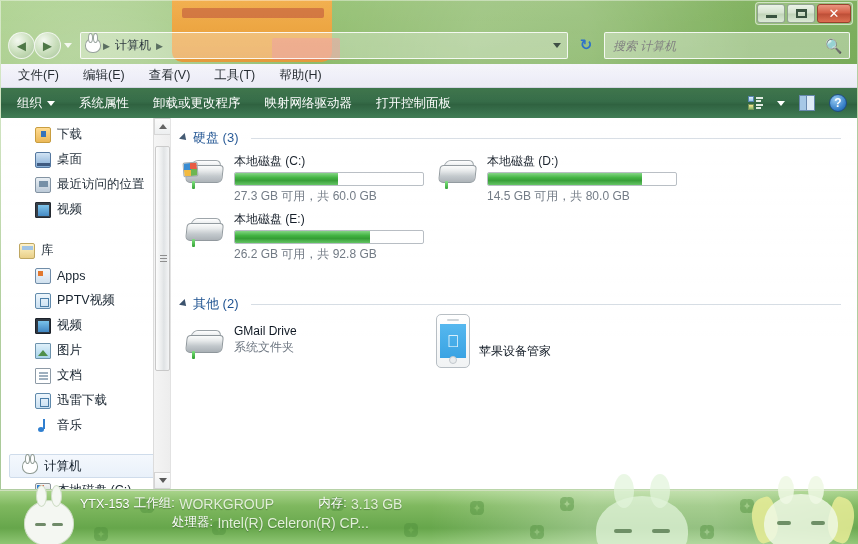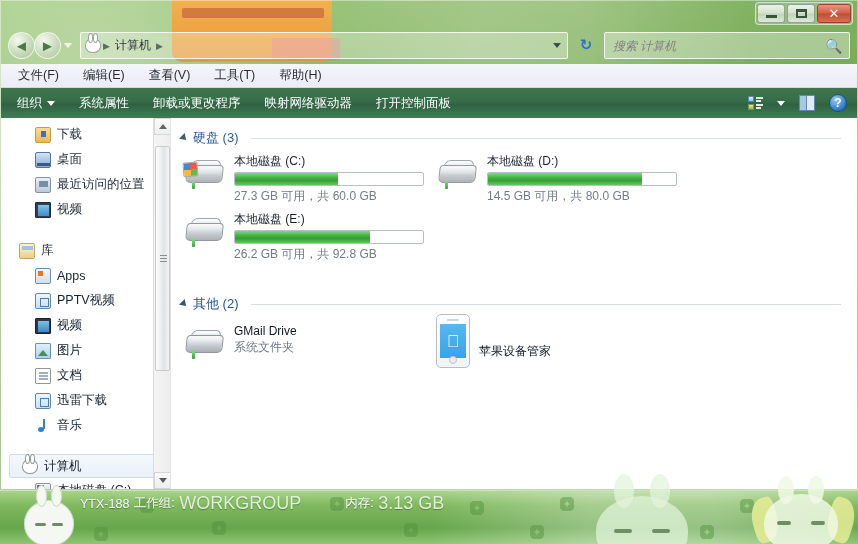--- a/index.html
+++ b/index.html
@@ -391,21 +391,21 @@
   .wing {
     position:absolute; width:26px; height:44px; border-radius:60% 20% 60% 20%;
     background:rgba(232,236,150,.85); z-index:0;
   }
   #wing-l{ left:752px; top:498px; transform:rotate(-18deg); }
   #wing-r{ left:828px; top:498px; transform:rotate(18deg) scaleX(-1); }
 
   #status-text { position:absolute; left:80px; top:494px; z-index:4; }
   .st-line { height:19px; display:flex; align-items:center; white-space:nowrap; }
   .st-strong { color:#ffffff; font-size:12.5px; text-shadow:0 1px 1px rgba(40,70,35,.55); }
-  .st-dim { color:#e2f0d8; font-size:18px; text-shadow:0 1px 1px rgba(40,70,35,.45); }
+  .st-dim { color:#e2f0d8; font-size:14px; text-shadow:0 1px 1px rgba(40,70,35,.45); }
   #st-line2 { padding-left:92px; }
   .st-gap { display:inline-block; width:44px; }
 </style>
 </head>
 <body>
 
 <div id="desktop">
   <div id="wall-note"></div>
   <div id="wall-note-text"></div>
   <div id="wall-note2"></div>
@@ -740,23 +740,28 @@
 
 <div id="status-rabbit-left">
   <span class="ear l"></span>
     <span class="ear r"></span>
   <span class="eye l"></span>
     <span class="eye r"></span>
 </div>
 
 <div id="status-text">
   <div class="st-line">
-    <span class="st-strong">YTX-188</span>
+    <span class="st-strong">YTX-153</span>
     &nbsp;
     <span class="st-strong">工作组:</span>
     &nbsp;
     <span class="st-dim">WORKGROUP</span>
     <span class="st-gap"></span>
     <span class="st-strong">内存:</span>
     &nbsp;
     <span class="st-dim">3.13 GB</span>
   </div>
+  <div class="st-line" id="st-line2">
+    <span class="st-strong">处理器:</span>
+    &nbsp;
+    <span class="st-dim">Intel(R) Celeron(R) CP...</span>
+  </div>
 </div>
 
 </body></html>

